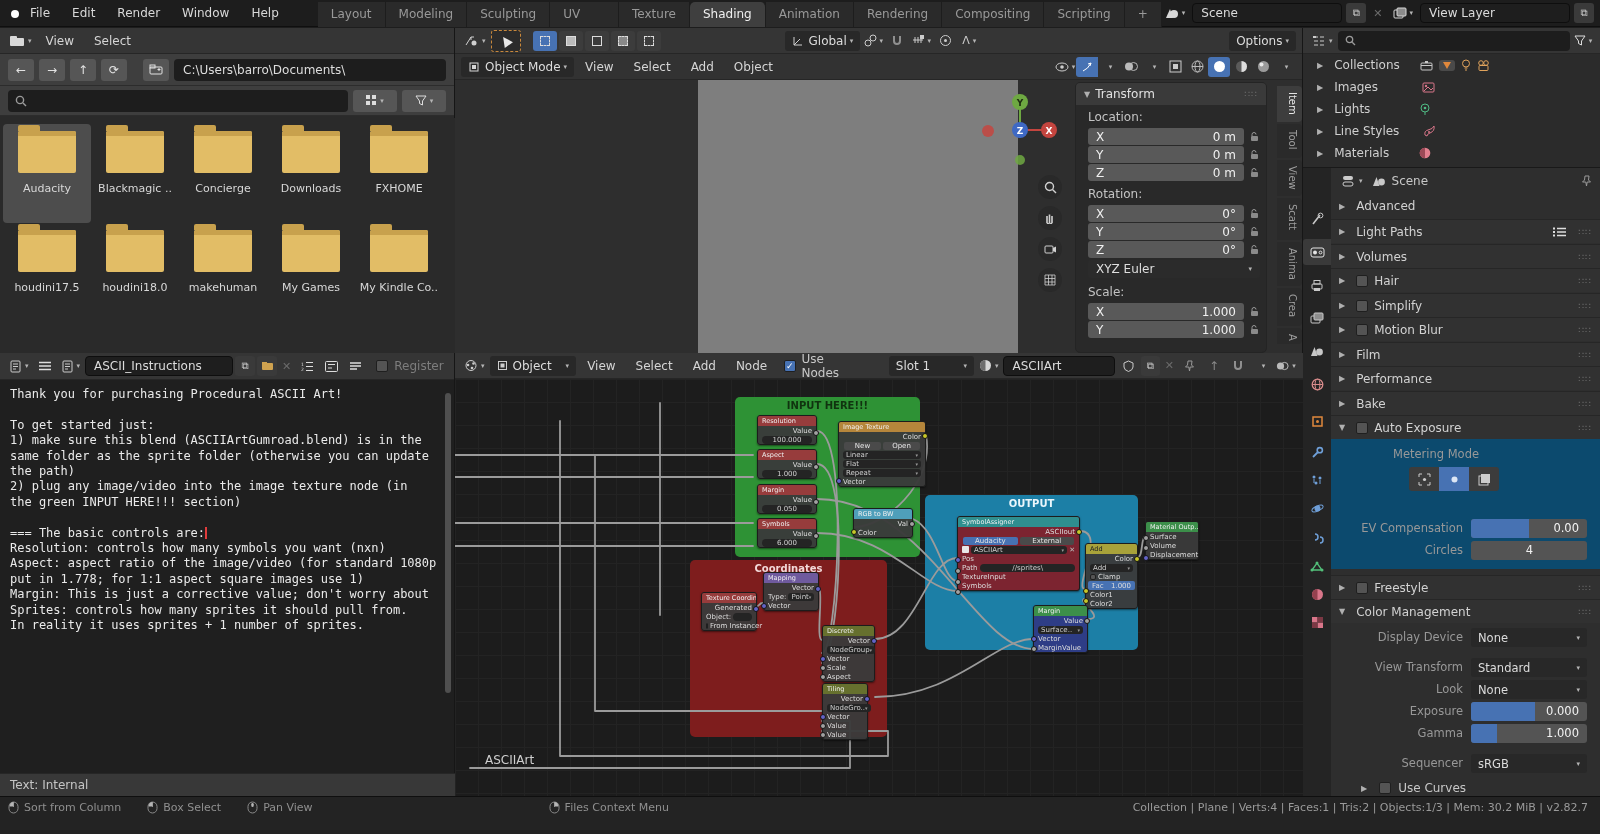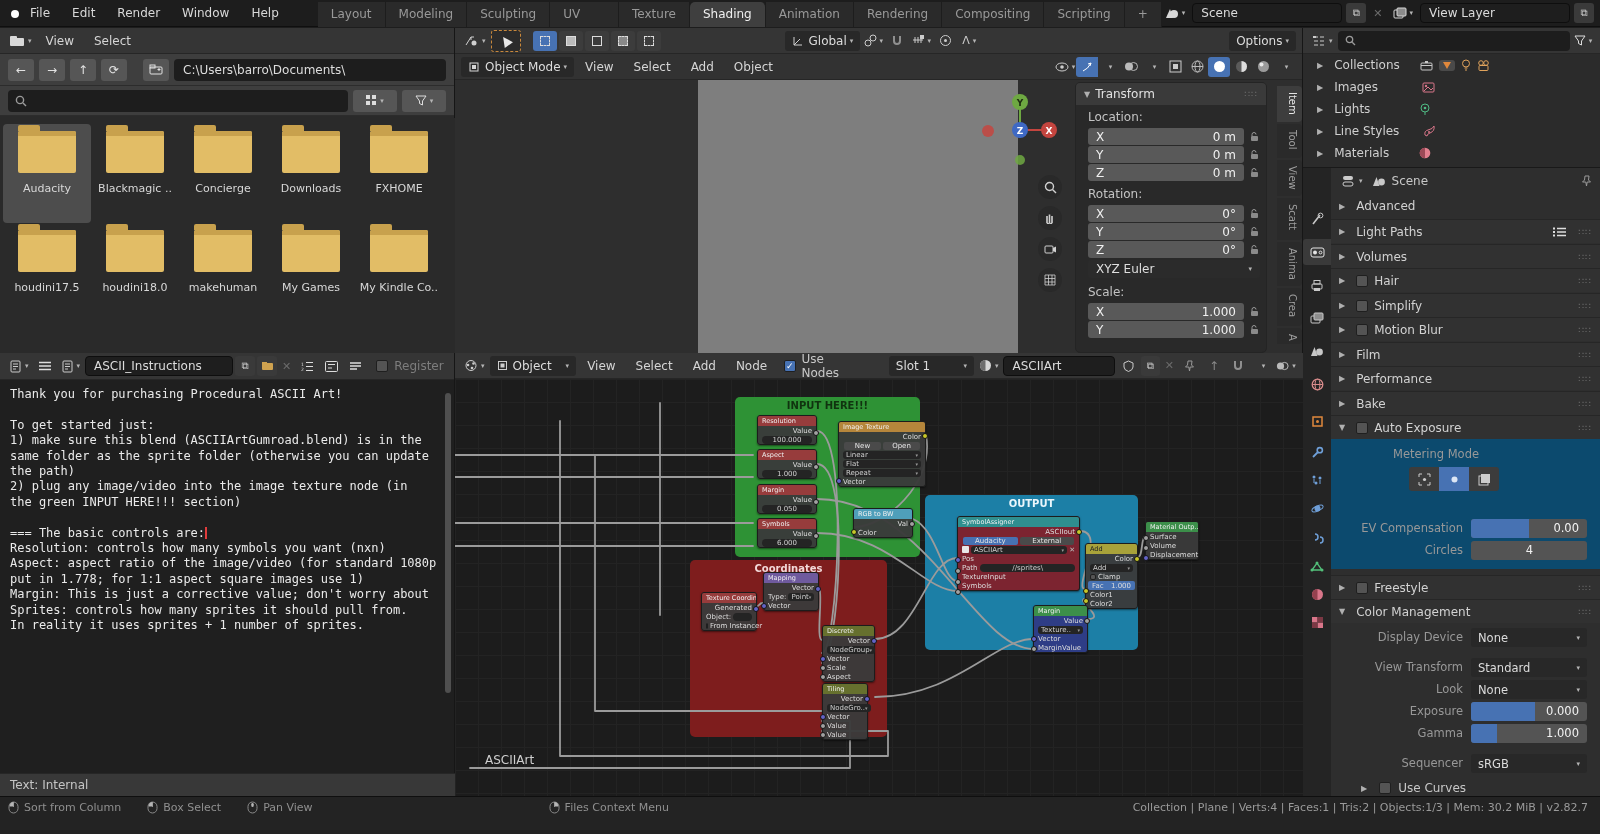--- a/index.html
+++ b/index.html
@@ -1268,21 +1268,21 @@
       <span class="sk" style="left:-3px;top:44px;background:#c7c729"></span>
       <span class="sk" style="left:-3px;top:54px;background:#c7c729"></span>
     </div>
 
     <div class="node" style="left:578px;top:252px;width:55px;background:#2e3d86">
       <div class="nh" style="background:#3c8f4a">Margin</div>
       <div class="nrow right">
           <span>Value</span>
         </div>
       <div class="nrow">
-          <span class="ndd">Texture..</span>
+          <span class="ndd">Surface..</span>
         </div>
       <div class="nrow">
           <span>Vector</span>
         </div>
       <div class="nrow">
           <span>MarginValue</span>
         </div>
       <span class="sk" style="right:-3px;top:12px;background:#a1a1a1"></span>
       <span class="sk" style="left:-3px;top:30px;background:#6363c7"></span>
       <span class="sk" style="left:-3px;top:40px;background:#a1a1a1"></span>

